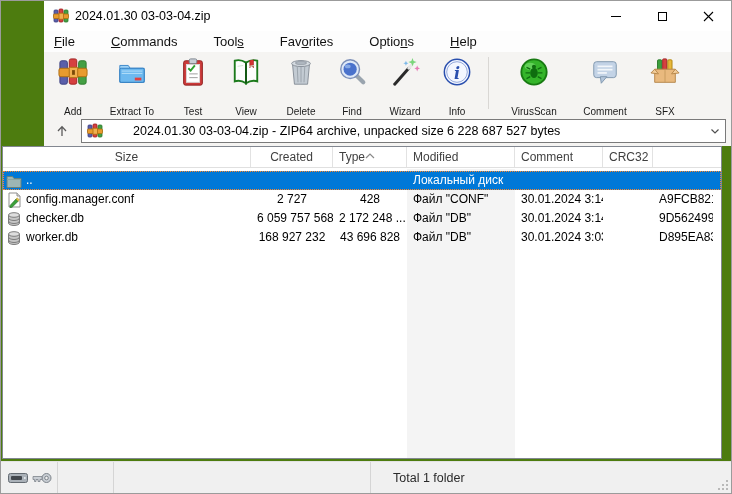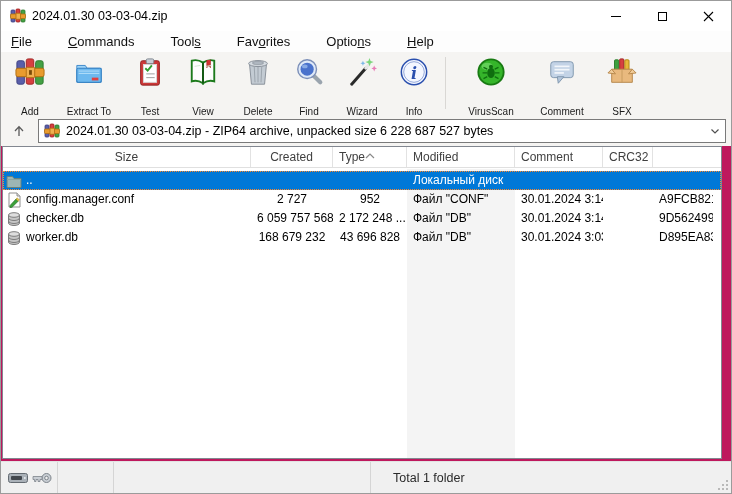--- a/index.html
+++ b/index.html
@@ -1,18 +1,18 @@
 <!DOCTYPE html>
 <html><head>
 <meta charset="utf-8">
 <style>
   html,body{margin:0;padding:0;background:#d8d8d8;}
   *{box-sizing:border-box;}
   body{font-family:"Liberation Sans","DejaVu Sans",sans-serif;-webkit-font-smoothing:antialiased;}
-  .window{width:732px;height:494px;background:#be185d;border:1px solid #9b9b9b;position:relative;overflow:hidden;}
+  .window{width:732px;height:494px;background:#4d7c0f;border:1px solid #9b9b9b;position:relative;overflow:hidden;padding-left:43px;}
 
   
   .titlebar{height:30px;background:#ffffff;display:flex;align-items:center;}
   .titlebar .app-icon{margin:0 6px 0 9px;display:flex;align-items:center;}
   .titlebar .title{font-size:12.5px;color:#000;flex:1;white-space:nowrap;overflow:hidden;}
   .win-controls{display:flex;height:30px;}
   .win-btn{width:46px;height:30px;display:flex;align-items:center;justify-content:center;background:transparent;border:none;padding:0;cursor:default;}
   .glyph-min{width:10px;height:1px;background:#000;display:block;}
   .glyph-max{width:9px;height:9px;border:1px solid #000;display:block;}
 
@@ -24,21 +24,21 @@
   
   .toolbar{height:63px;background:#f5f4f2;display:flex;align-items:flex-start;padding:3px 0 0 6px;}
   .tool-btn{display:flex;flex-direction:column;align-items:center;justify-content:flex-start;height:56px;padding-top:2px;background:transparent;border:none;}
   .tool-btn .ticon{width:32px;height:32px;display:flex;align-items:center;justify-content:center;}
   .tool-btn .tlabel{font-size:10px;color:#1a1a1a;margin-top:19px;white-space:nowrap;}
   .tool-sep{width:1px;background:#d9d7d4;height:52px;margin:2px 8px 0 8px;}
 
   
   .addressrow{height:31px;background:#f5f4f2;display:flex;align-items:center;padding:0 5px 0 4px;}
   .up-btn{width:28px;height:26px;background:transparent;border:none;display:flex;align-items:center;justify-content:center;}
-  .combo{flex:1;height:24px;background:#ffffff;border:1px solid #7a7a7a;display:flex;align-items:center;padding:0 4px 0 5px;margin-left:5px;}
+  .combo{flex:1;height:24px;background:#ffffff;border:1px solid #7a7a7a;display:flex;align-items:center;padding:0 4px 0 5px;margin-left:5px;gap:24px;}
   .combo .citext{flex:1;font-size:12.5px;color:#000;margin-left:6px;white-space:nowrap;overflow:hidden;}
 
   
   .filelist{position:absolute;left:1px;right:9px;top:145px;bottom:34px;background:#ffffff;border:1px solid #828790;overflow:hidden;}
   .lheader{display:grid;grid-template-columns:248px 82px 74px 108px 88px 50px 60px 1fr;height:21px;background:#ffffff;border-bottom:1px solid #e0e0e0;}
   .hcell{position:relative;font-size:12px;color:#3f3f3f;line-height:21px;border-right:1px solid #e2e2e2;padding:0 6px;white-space:nowrap;overflow:hidden;}
   .hcell.num{text-align:center;}
   .sort-caret{position:absolute;top:-2px;left:50%;margin-left:-5px;}
   .lbody{position:absolute;top:22px;left:0;right:0;bottom:0;background:#ffffff;padding-top:2px;}
   .type-band{position:absolute;left:404px;width:108px;top:0;bottom:0;background:#f4f4f4;}
@@ -315,21 +315,21 @@
               <svg width="16" height="16" viewBox="0 0 16 16">
                 <path d="M3 1 h8 l3 3 v11 H3 z" fill="#ffffff" stroke="#8f8f8f"></path>
                 <path d="M11 1 v3 h3" fill="#e0e0e0" stroke="#8f8f8f"></path>
                 <path d="M4 13.5 L10 7 l2.2 2.2 L5.8 15.5 H4 z" fill="#3aa03a" stroke="#256e25" stroke-width="0.6"></path>
                 <path d="M10 7 l2.2 2.2 l1.2-1.2 l-2.2-2.2 z" fill="#e8c84a" stroke="#a08820" stroke-width="0.5"></path>
               </svg>
             </span>
             <span>config.manager.conf</span>
           </div>
           <div class="cell num">2 727</div>
-          <div class="cell num">952</div>
+          <div class="cell num">428</div>
           <div class="cell">Файл "CONF"</div>
           <div class="cell">30.01.2024 3:14</div>
           <div class="cell"></div>
           <div class="cell">A9FCB821</div>
           <div class="cell"></div>
         </div>
         <div class="frow">
           <div class="cell name">
             <span class="ficon">
               <svg width="16" height="16" viewBox="0 0 16 16">
@@ -352,21 +352,21 @@
           <div class="cell name">
             <span class="ficon">
               <svg width="16" height="16" viewBox="0 0 16 16">
                 <path d="M2.5 4 v8 c0 1.4 2.5 2.5 5.5 2.5 s5.5 -1.1 5.5 -2.5 v-8" fill="#c6c6c6" stroke="#7d7d7d"></path>
                 <path d="M2.5 7 c0 1.4 2.5 2.5 5.5 2.5 s5.5 -1.1 5.5 -2.5 M2.5 10 c0 1.4 2.5 2.5 5.5 2.5 s5.5 -1.1 5.5 -2.5" fill="none" stroke="#7d7d7d"></path>
                 <ellipse cx="8" cy="4" rx="5.5" ry="2.3" fill="#dedede" stroke="#7d7d7d"></ellipse>
               </svg>
             </span>
             <span>worker.db</span>
           </div>
-          <div class="cell num">168 679 232</div>
+          <div class="cell num">168 927 232</div>
           <div class="cell num">43 696 828</div>
           <div class="cell">Файл "DB"</div>
           <div class="cell">30.01.2024 3:03</div>
           <div class="cell"></div>
           <div class="cell">D895EA83</div>
           <div class="cell"></div>
         </div>
       </div>
   </div>
 

